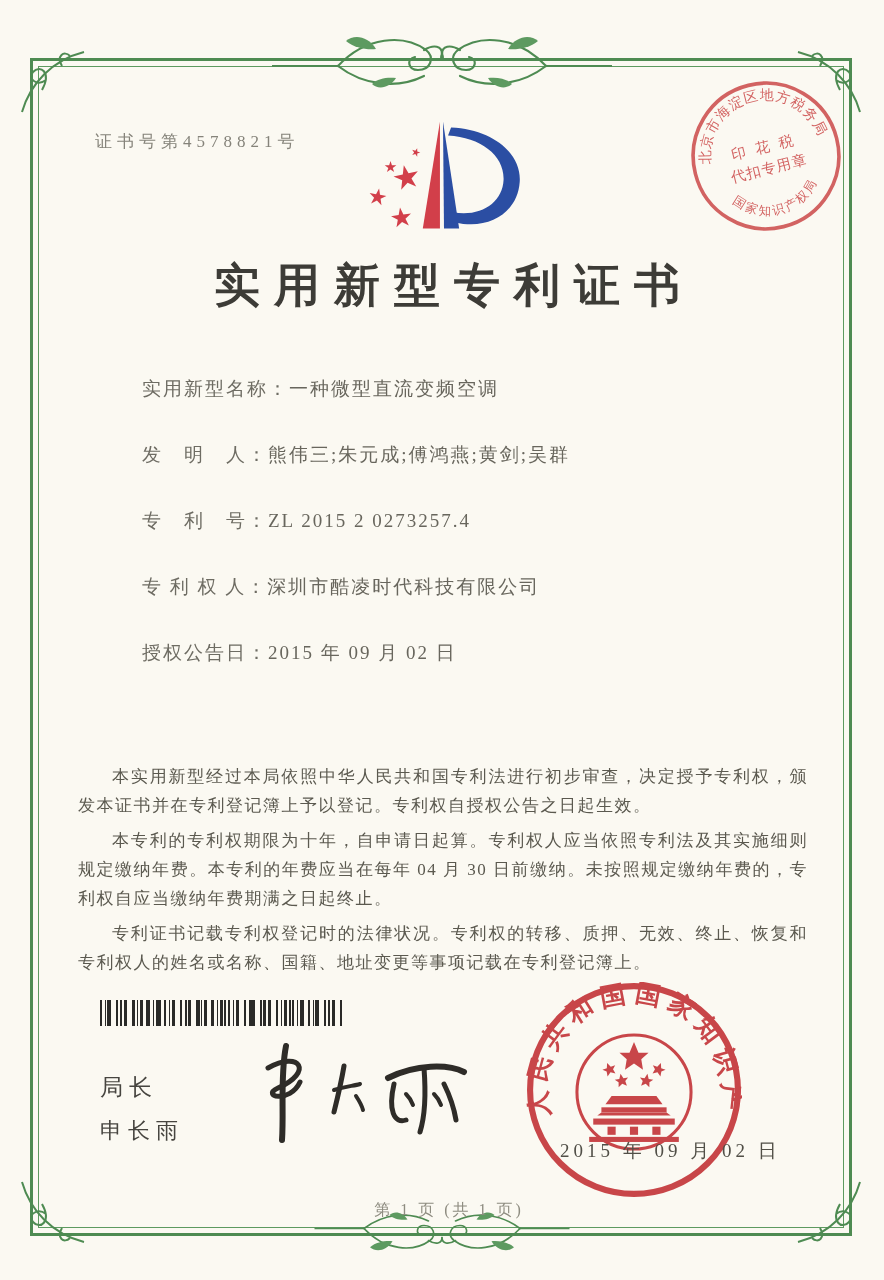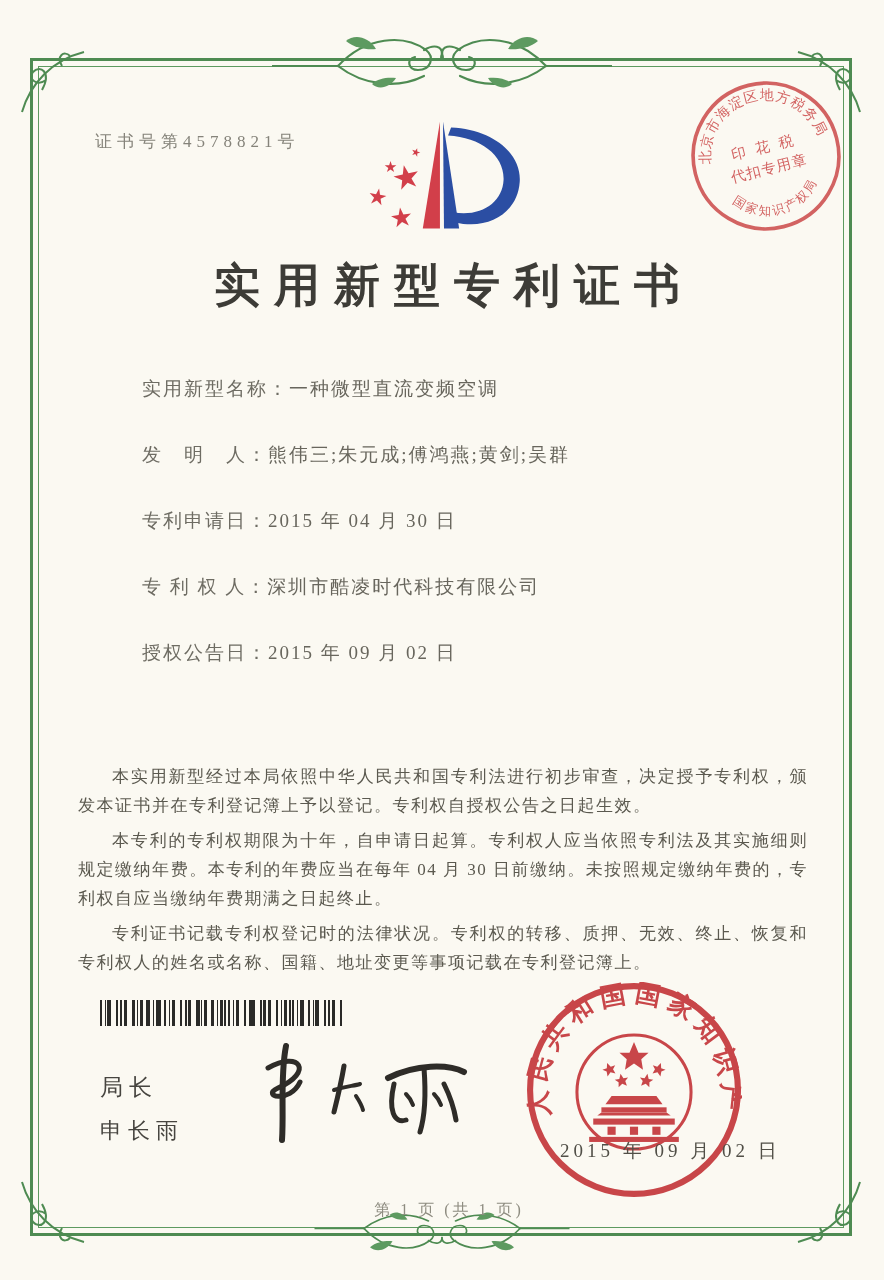--- a/index.html
+++ b/index.html
@@ -178,21 +178,21 @@
   <h1 class="title">实用新型专利证书</h1>
 
   <div class="fields">
     <div class="field-row">
       <span class="flabel">实用新型名称：</span><span class="fvalue">一种微型直流变频空调</span>
     </div>
     <div class="field-row">
       <span class="flabel">发　明　人：</span><span class="fvalue">熊伟三;朱元成;傅鸿燕;黄剑;吴群</span>
     </div>
     <div class="field-row">
-      <span class="flabel">专利申请日：</span><span class="fvalue">2015 年 04 月 30 日</span>
+      <span class="flabel">专　利　号：</span><span class="fvalue">ZL 2015 2 0273257.4</span>
     </div>
     <div class="field-row">
       <span class="flabel">专 利 权 人：</span><span class="fvalue">深圳市酷凌时代科技有限公司</span>
     </div>
     <div class="field-row">
       <span class="flabel">授权公告日：</span><span class="fvalue">2015 年 09 月 02 日</span>
     </div>
   </div>
 
   <div class="body-text">

